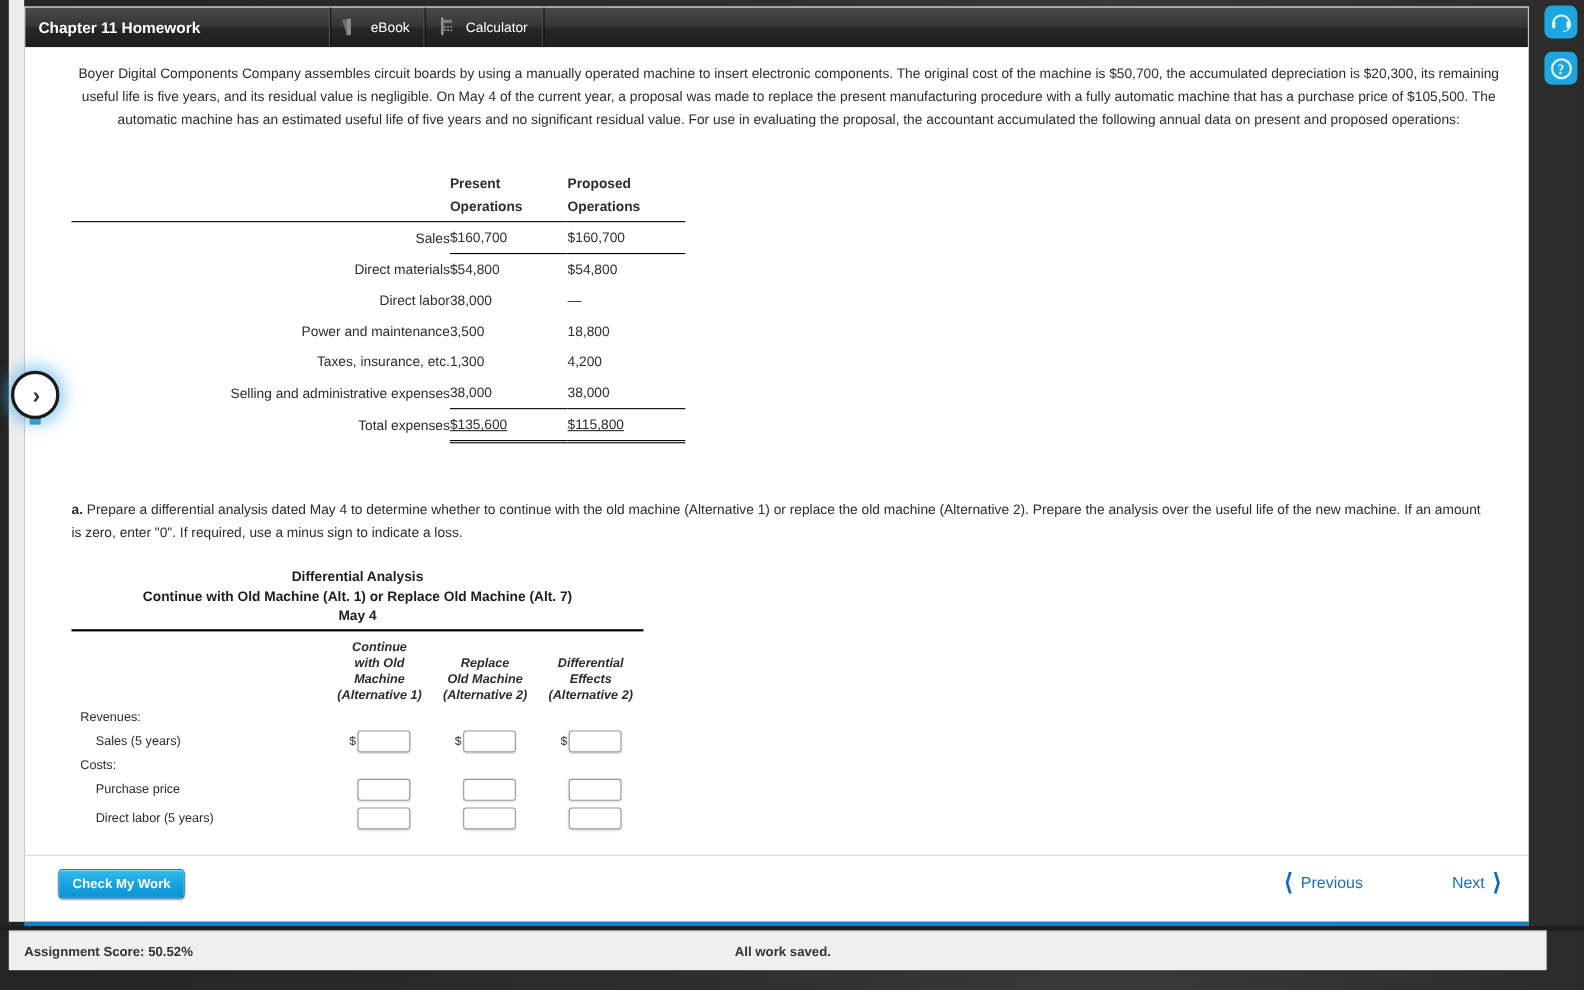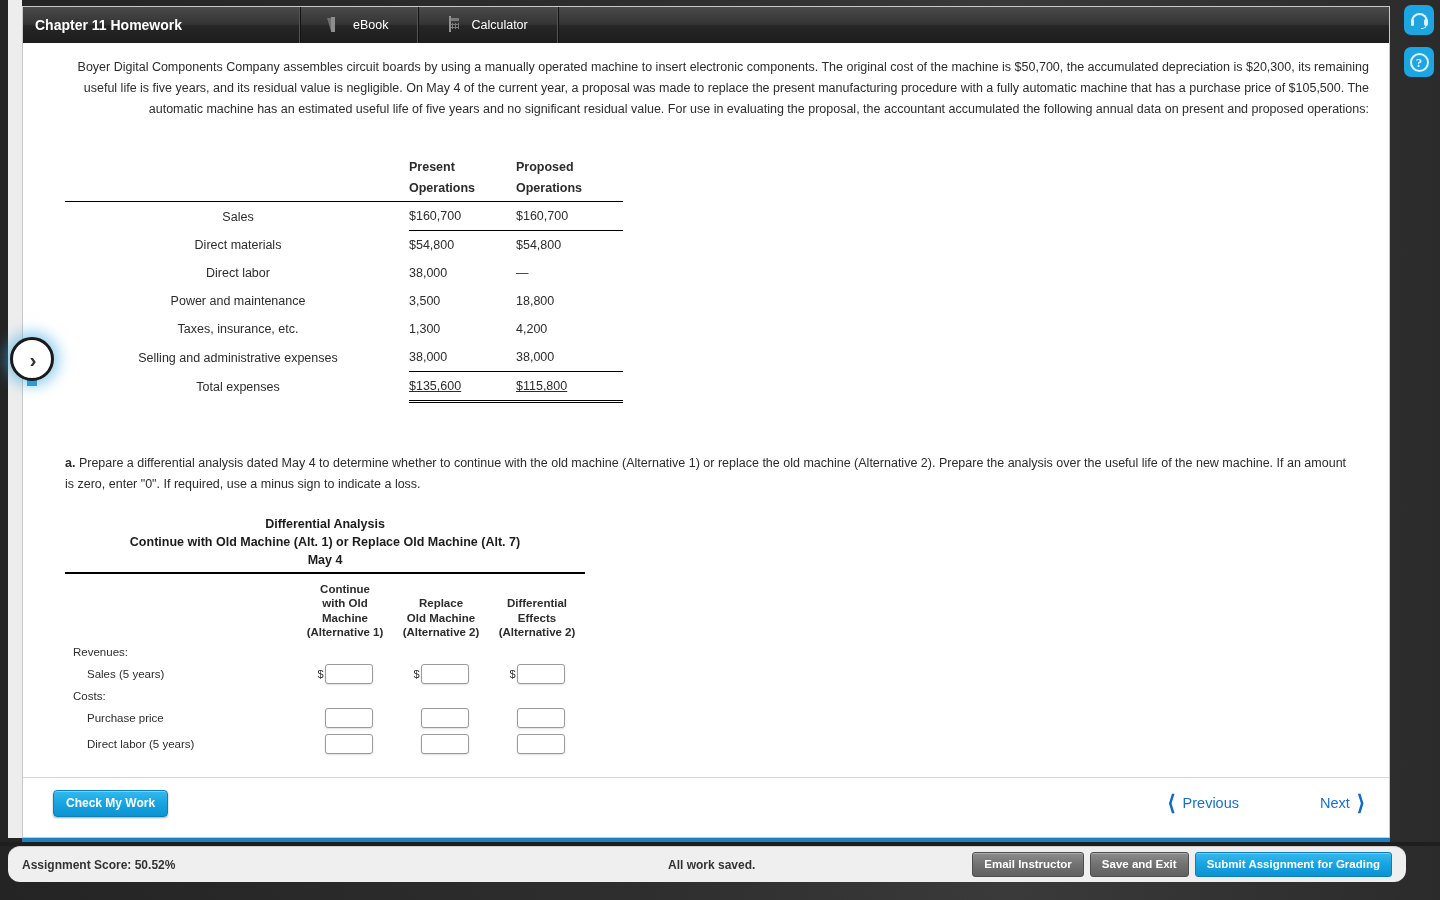--- a/index.html
+++ b/index.html
@@ -33,21 +33,21 @@
   }
 
   
   .tabbar {
     position: absolute; left: 0; top: 0; right: 0; height: 36px;
     background: linear-gradient(180deg, #4a4a4a 0%, #343434 48%, #262626 52%, #1d1d1d 100%);
     display: flex; align-items: stretch;
   }
   .tab {
     display: flex; align-items: center; gap: 7px;
-    padding: 0 30px;
+    padding: 0 14px;
     color: #ffffff;
     font-size: 12.5px;
     border-right: 1px solid #111;
     box-shadow: inset -1px 0 0 #555;
     position: relative;
   }
   .tab.title {
     font-weight: bold; font-size: 14px;
     width: 278px;
     padding-left: 12px;
@@ -86,36 +86,36 @@
     height: 736px;
     background: #fff;
     overflow: hidden;
   }
   .content {
     padding: 14px 20px 0 42px;
   }
 
   .intro {
     font-size: 12.5px; color: #2c2c2c; line-height: 20.8px;
-    max-width: 1308px; text-align: right;
+    max-width: 1308px; text-align: center;
   }
 
   
   .pp-table {
     margin-top: 38px; border-collapse: collapse;
     font-size: 12.5px; color: #2c2c2c;
   }
   .pp-table th {
     font-weight: bold; text-align: left; vertical-align: bottom;
     padding: 0 0 2px 0; font-size: 12.5px; line-height: 21px;
   }
   .pp-table th.lbl { width: 344px; }
   .pp-table th.num { width: 107px; }
   .pp-table td { padding: 6px 0; line-height: 16px; }
-  .pp-table td.lbl { text-align: center; padding-left: 2px; }
+  .pp-table td.lbl { text-align: right; padding-left: 2px; }
   .pp-table td.num { padding-right: 2px; }
   tr.hdr-rule th.num, tr.hdr-rule th.lbl { border-bottom: 1px solid #000; }
   td.rule-b { border-bottom: 1px solid #000; }
   td.rule-dbl { border-bottom: 3px double #000; text-decoration: underline; }
 
   
   .part-a {
     margin-top: 50px; font-size: 12.5px; color: #2c2c2c;
     line-height: 20.8px; max-width: 1290px;
   }
@@ -125,21 +125,21 @@
   .da-title { text-align: center; font-weight: bold; font-size: 12.5px;
     color: #1c1c1c; line-height: 18px; }
   .da-rule { border-top: 2px solid #000; margin-top: 3px; }
 
   .da-table { border-collapse: collapse; font-size: 11.5px; color: #2c2c2c;
     width: 520px; table-layout: fixed; }
   .da-table col.c-lbl { width: 232px; }
   .da-table col.c-num { width: 96px; }
   .da-table th {
     font-weight: bold; font-size: 11.5px; text-align: center;
-    vertical-align: bottom; padding: 8px 0 3px 0; line-height: 14.5px;
+    vertical-align: bottom; padding: 8px 0 3px 0; line-height: 14.5px; font-style: italic;
   }
   .da-table td { padding: 3px 0; font-size: 11.5px; }
   .da-table td.lbl { text-align: left; }
   .da-table td.ind1 { padding-left: 22px; }
   .da-table td.ind0 { padding-left: 8px; }
   .da-table td.cell { text-align: center; }
   .fieldwrap { display: inline-flex; align-items: center; gap: 1px; }
   .dollar { font-size: 11px; color: #333; }
   .nbox {
     width: 48px; height: 20px;
@@ -185,21 +185,21 @@
     position: absolute; left: 0; top: 842px; width: 1440px; height: 4px;
     background: #1e1e1e;
   }
 
   
   .statusbar {
     position: absolute; left: 8px; top: 846px;
     width: 1398px; height: 36px;
     background: #efefef;
     border-top: 1px solid #cfcfcf;
-    display: flex; align-items: center; border-radius: 12px;
+    display: flex; align-items: center;
   }
   .assign-score {
     position: absolute; left: 14px; font-size: 12px; font-weight: bold; color: #333;
   }
   .work-saved {
     position: absolute; left: 660px; font-size: 12px; font-weight: bold; color: #333;
   }
   .sb-buttons { position: absolute; right: 14px; display: flex; gap: 6px; }
   .btn-gray {
     padding: 5px 11px 6px; font-size: 11.5px; font-weight: bold; color: #fff;
@@ -476,25 +476,20 @@
       </div>
     </div>
   </div>
 
   <div class="blue-strip"></div>
   <div class="dark-gap"></div>
 
   <div class="statusbar">
     <span class="assign-score">Assignment Score: 50.52%</span>
     <span class="work-saved">All work saved.</span>
-    <span class="sb-buttons">
-      <button class="btn-gray">Email Instructor</button>
-      <button class="btn-gray">Save and Exit</button>
-      <button class="btn-blue">Submit Assignment for Grading</button>
-    </span>
   </div>
 
   <div class="helper h1">
     <span class="icon-headset">
       <span class="band"></span>
         <span class="ear-l"></span>
         <span class="ear-r"></span>
         <span class="mic"></span>
     </span>
   </div>

